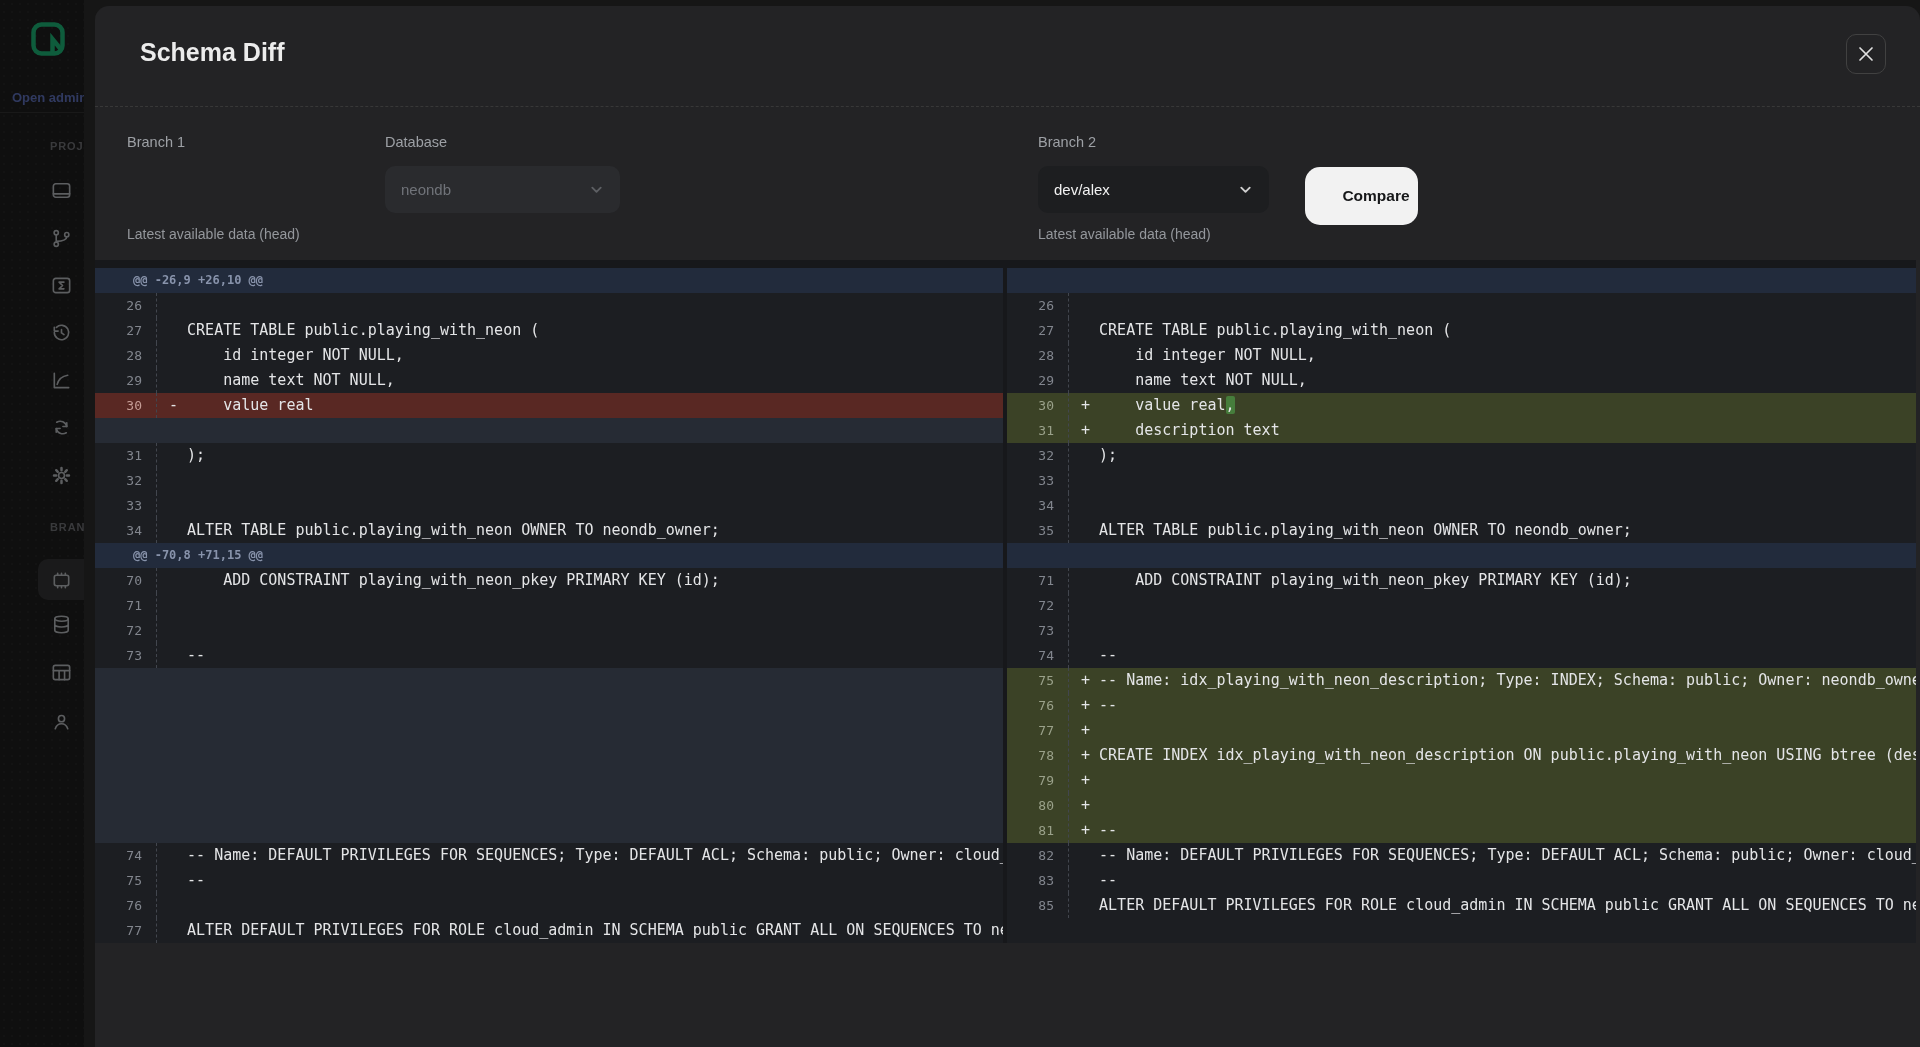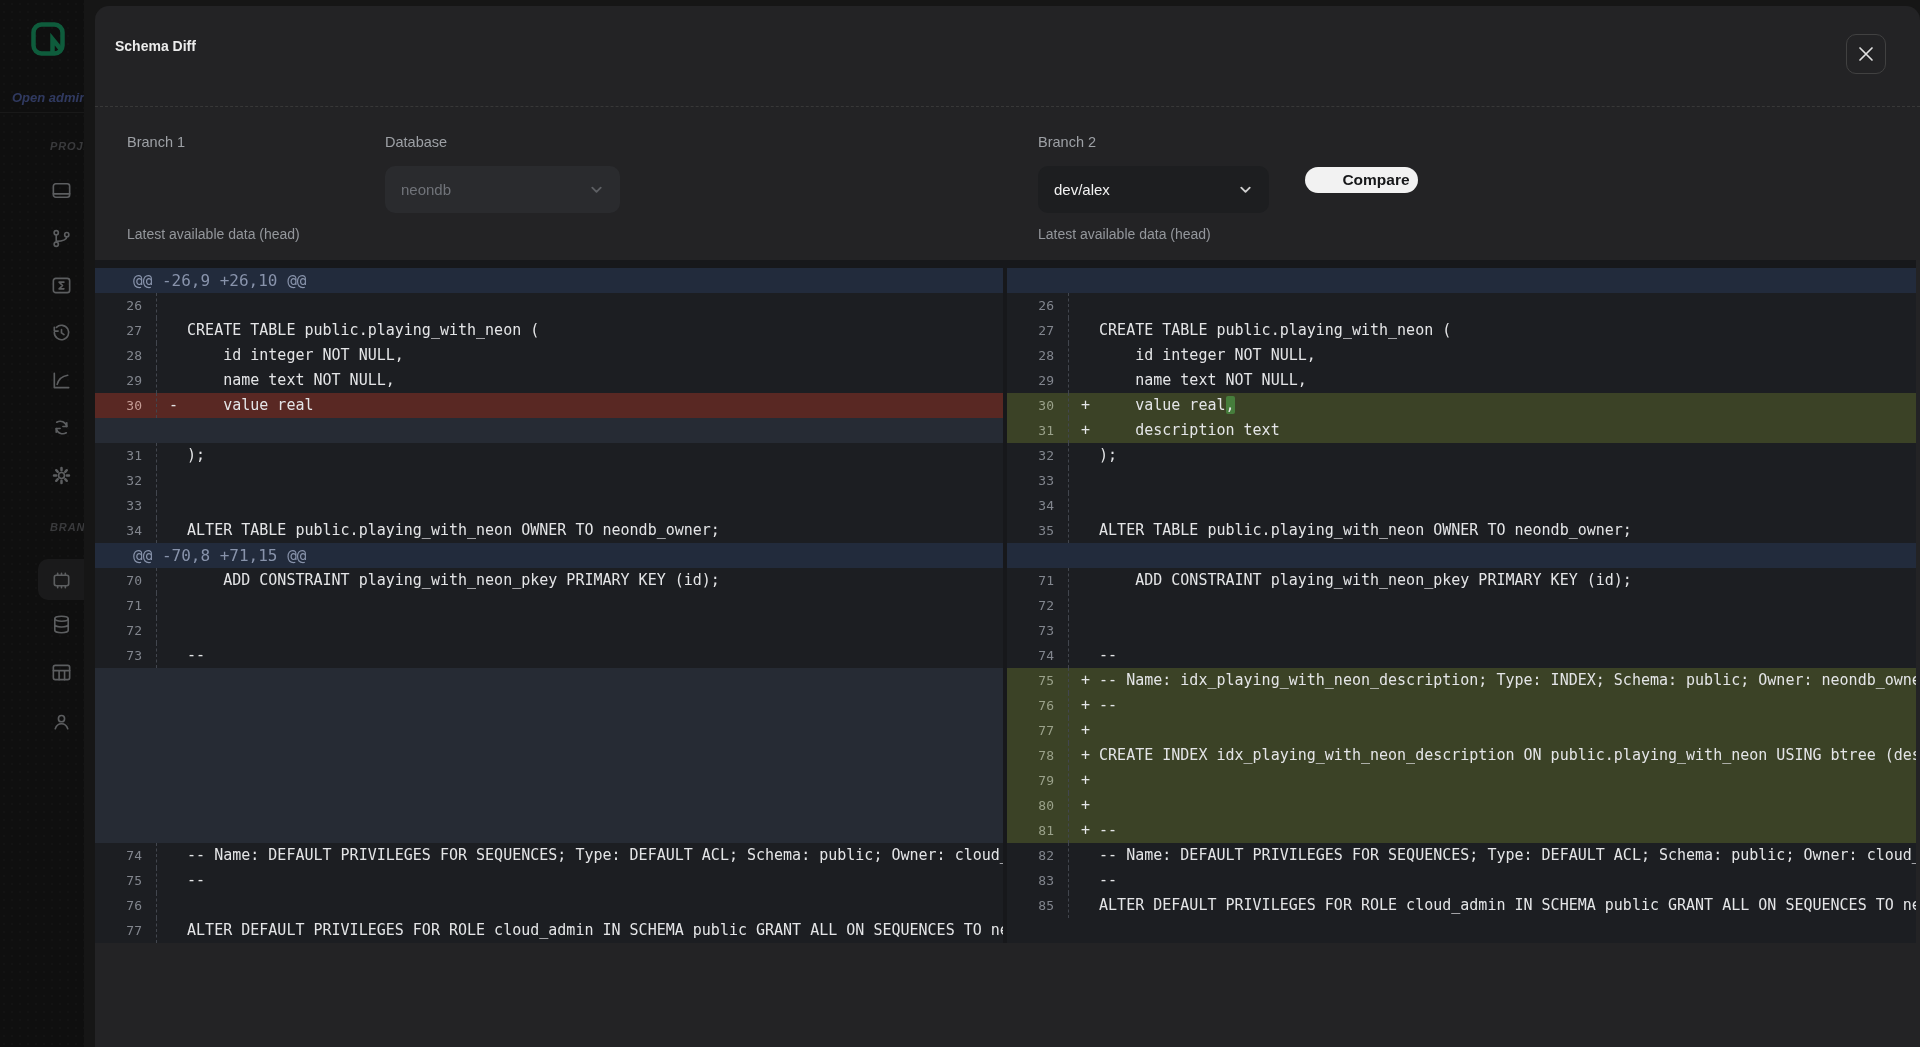--- a/index.html
+++ b/index.html
@@ -2,69 +2,69 @@
 <html style="--c-hunk: #222b3c; --c-del: #592823; --c-add: #3b4226; --c-hl: #467d3c; --c-spacer: #262b34; --c-btn: #f2f2f2;"><head>
 <meta charset="utf-8">
 <style>
   * { margin:0; padding:0; box-sizing:border-box; }
   html,body { width:1920px; height:1047px; overflow:hidden; background:#161616;
     font-family:"Liberation Sans", sans-serif; }
 
   
   .sidebar { position:absolute; left:0; top:0; width:84px; height:1047px; background:#171717;
     background-image:radial-gradient(rgba(255,255,255,.045) 1px, transparent 1px);
-    background-size:8px 8px; overflow:hidden;font-style:italic; }
+    background-size:8px 8px; overflow:hidden; }
   .sidebar .dim { position:absolute; inset:0; background:rgba(8,8,8,.52); pointer-events:none; z-index:5; }
   .logo { position:absolute; left:31px; top:22px; width:34px; height:34px; }
   .open-admin { position:absolute; left:12px; top:90px; font-size:13px; font-weight:600;
     color:#5c70c0; white-space:nowrap; text-decoration:none; }
   .sb-divider { position:absolute; left:0; top:112px; width:95px; border-top:1px solid #2c2c2c; }
   .sb-label { position:absolute; left:34px; font-size:11px; font-weight:700; letter-spacing:.08em;
     color:#707176; white-space:nowrap;margin-left:16px; }
   .sb-item { position:absolute; left:0; width:200px; height:46px; display:flex; align-items:center; }
   .sb-item .ic { position:absolute; left:50px; width:23px; height:23px; display:flex; }
   .sb-item .lbl { position:absolute; left:85px; font-size:14.5px; color:#aeb0b3; white-space:nowrap; }
   .sb-item.active .box { position:absolute; left:38px; top:2px; width:150px; height:41px;
     background:#2f2f30; border-radius:10px; }
   .sb-item svg { stroke:#b9bcc0; fill:none; stroke-width:1.7; stroke-linecap:round; stroke-linejoin:round; width:23px; height:23px; }
 
   
   .modal { position:absolute; left:95px; top:6px; width:1825px; height:1041px;
     background:#232325; border-radius:14px 14px 0 0; overflow:hidden; }
-  .m-title { position:absolute; left:20px; top:32px; font-size:14px; font-weight:600; color:#ececec; }
+  .m-title { position:absolute; left:45px; top:32px; font-size:25px; font-weight:600; color:#ececec; }
   .m-close { position:absolute; left:1751px; top:28px; width:40px; height:40px; border-radius:10px;
     border:1px solid #414141; background:transparent; display:flex; align-items:center; justify-content:center; cursor:pointer; }
   .m-close svg { stroke:#e0e0e0; stroke-width:1.7; stroke-linecap:round; }
   .m-divider { position:absolute; left:0; top:100px; width:1825px; border-top:1px dashed #383838; }
 
   .ctl-label { position:absolute; top:128px; font-size:14.5px; color:#9da0a5; }
   .sel { position:absolute; top:160px; height:47px; border-radius:10px; background:#1d1e20;
     display:flex; align-items:center; padding:0 16px; cursor:pointer; }
   .sel .val { font-size:15px; color:#f2f2f2; font-weight:500; }
   .sel .chev { margin-left:auto; display:flex; }
   .sel .chev svg { stroke:#cfcfcf; stroke-width:2; fill:none; stroke-linecap:round; stroke-linejoin:round; }
   .sel.disabled { background:#2a2b2e; }
   .sel.disabled .val { color:#707379; font-weight:400; }
   .sel.disabled .chev svg { stroke:#5d5f63; }
   .badge { margin-left:13px; background:#36383e; color:#ccced2; font-size:11px; font-weight:700;
     letter-spacing:.07em; padding:4px 11px; border-radius:999px; }
   .hint { position:absolute; top:220px; font-size:14px; color:#94979c; }
-  .btn-compare { position:absolute; left:1210px; top:161px; width:113px; height:26px;
+  .btn-compare { position:absolute; left:1210px; top:161px; width:113px; height:58px;
     background:var(--c-btn,#f2f2f2); color:#17181a; font-size:15.5px; font-weight:600;
     border:none; border-radius:15px; cursor:pointer; font-family:"Liberation Sans",sans-serif;padding-left:29px; }
 
   
   .diff { position:absolute; left:0; top:254px; width:1821px; height:683px; background:#17181b;
     padding-top:8px; display:flex; }
   .pane { width:908px; height:675px; overflow:hidden; background:#1c1e22; }
   .pane.right { width:909px; }
   .pane-gap { width:4px; height:675px; background:#17181b; }
   .row { height:25px; display:flex; align-items:stretch; }
   .row.hunk { background:var(--c-hunk,#222b3c); color:#8893ab;
-    font-family:"DejaVu Sans Mono",monospace; font-size:16px; line-height:25px; padding-left:38px; display:block; }
+    font-family:"DejaVu Sans Mono",monospace; font-size:12px; line-height:25px; padding-left:38px; display:block;font-weight:bold; }
   .row.spacer { background:var(--c-spacer,#262b34); }
   .gutter { width:62px; flex:0 0 62px; text-align:right; padding-right:14px;
     font-family:"DejaVu Sans Mono",monospace; font-size:13px; line-height:25px; color:#82868e;
     border-right:1px dashed #42464e; }
   .codetext { white-space:pre; font-family:"DejaVu Sans Mono",monospace; font-size:15px;
     line-height:25px; color:#e4e5e7; padding-left:12px; overflow:hidden; }
   .row.del { background:var(--c-del,#592823); }
   .row.del .gutter { color:#c59d96; }
   .row.add { background:var(--c-add,#3b4226); }
   .row.add .gutter { color:#9aa18a; }

